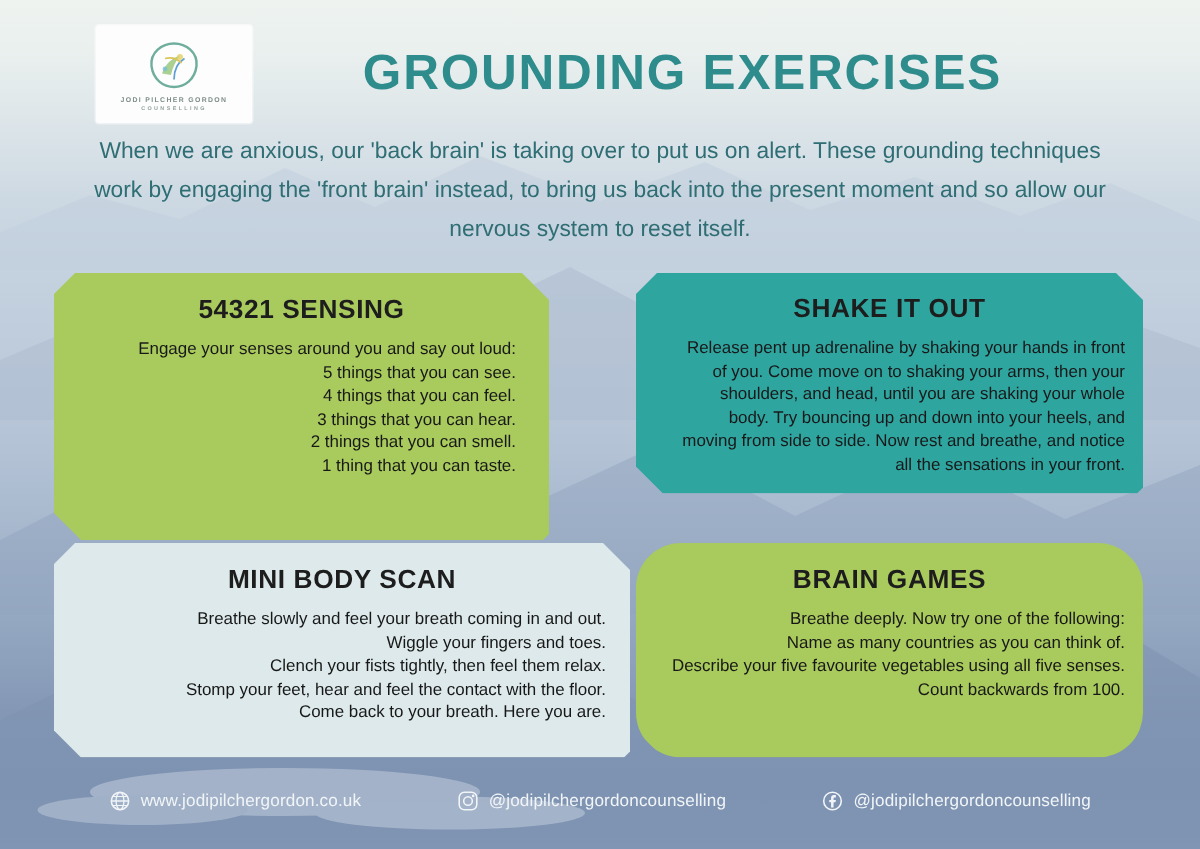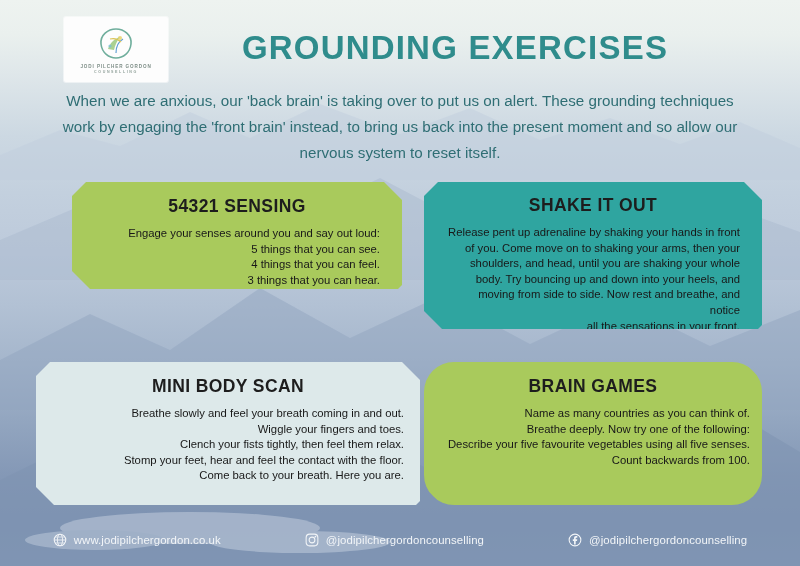--- a/index.html
+++ b/index.html
@@ -60,29 +60,29 @@
   .card .hd{
     text-align:center;font-size:17.5px;font-weight:bold;color:#1d1d1d;
     letter-spacing:.4px;
   }
   .card .bd{
     text-align:right;font-size:11.3px;color:#181818;line-height:15.6px;
     margin-top:9px;
   }
   .card .bd .ln{display:block;}
 
-  #card-sensing{left:36px;top:182px;width:330px;height:107px;background:#a9ca5c;padding:14px 22px 0;box-sizing:border-box;margin-left:36px;}
-  #card-shake{left:424px;top:182px;width:338px;height:147px;background:#2fa5a0;padding:13px 22px 0;box-sizing:border-box;}
+  #card-sensing{left:36px;top:182px;width:330px;height:178px;background:#a9ca5c;padding:14px 22px 0;box-sizing:border-box;}
+  #card-shake{left:424px;top:182px;width:338px;height:147px;background:#2fa5a0;padding:13px 12px 0;box-sizing:border-box;}
   #card-scan{left:36px;top:362px;width:384px;height:143px;background:#dde9ea;padding:14px 16px 0;box-sizing:border-box;}
   #card-brain{left:424px;top:362px;width:338px;height:143px;background:#a9ca5c;padding:14px 12px 0;box-sizing:border-box;border-radius:30px;}
 
   
   .footer{
     position:absolute;left:0;top:527px;width:800px;height:26px;
-    display:flex;align-items:center;justify-content:center;gap:84px;
+    display:flex;align-items:flex-start;justify-content:center;gap:64px;
   }
   .fitem{display:flex;align-items:center;gap:7px;}
   .fitem .ic{width:14px;height:14px;flex:none;display:block;}
   .fitem .tx{font-size:11.4px;color:#f2f5f8;letter-spacing:.1px;white-space:nowrap;}
 </style>
 </head>
 <body>
 
 <div class="poster">
 
@@ -161,22 +161,22 @@
       <span class="ln">Wiggle your fingers and toes.</span>
       <span class="ln">Clench your fists tightly, then feel them relax.</span>
       <span class="ln">Stomp your feet, hear and feel the contact with the floor.</span>
       <span class="ln">Come back to your breath. Here you are.</span>
     </div>
   </div>
 
   <div class="card" id="card-brain">
     <div class="hd">BRAIN GAMES</div>
     <div class="bd">
+      <span class="ln">Breathe deeply. Now try one of the following:</span>
       <span class="ln">Name as many countries as you can think of.</span>
-      <span class="ln">Breathe deeply. Now try one of the following:</span>
       <span class="ln">Describe your five favourite vegetables using all five senses.</span>
       <span class="ln">Count backwards from 100.</span>
     </div>
   </div>
 
   <div class="footer">
 
     <div class="fitem">
       <svg class="ic" viewBox="0 0 16 16">
         <circle cx="8" cy="8" r="6.6" fill="none" stroke="#f2f5f8" stroke-width="1.2"></circle>

